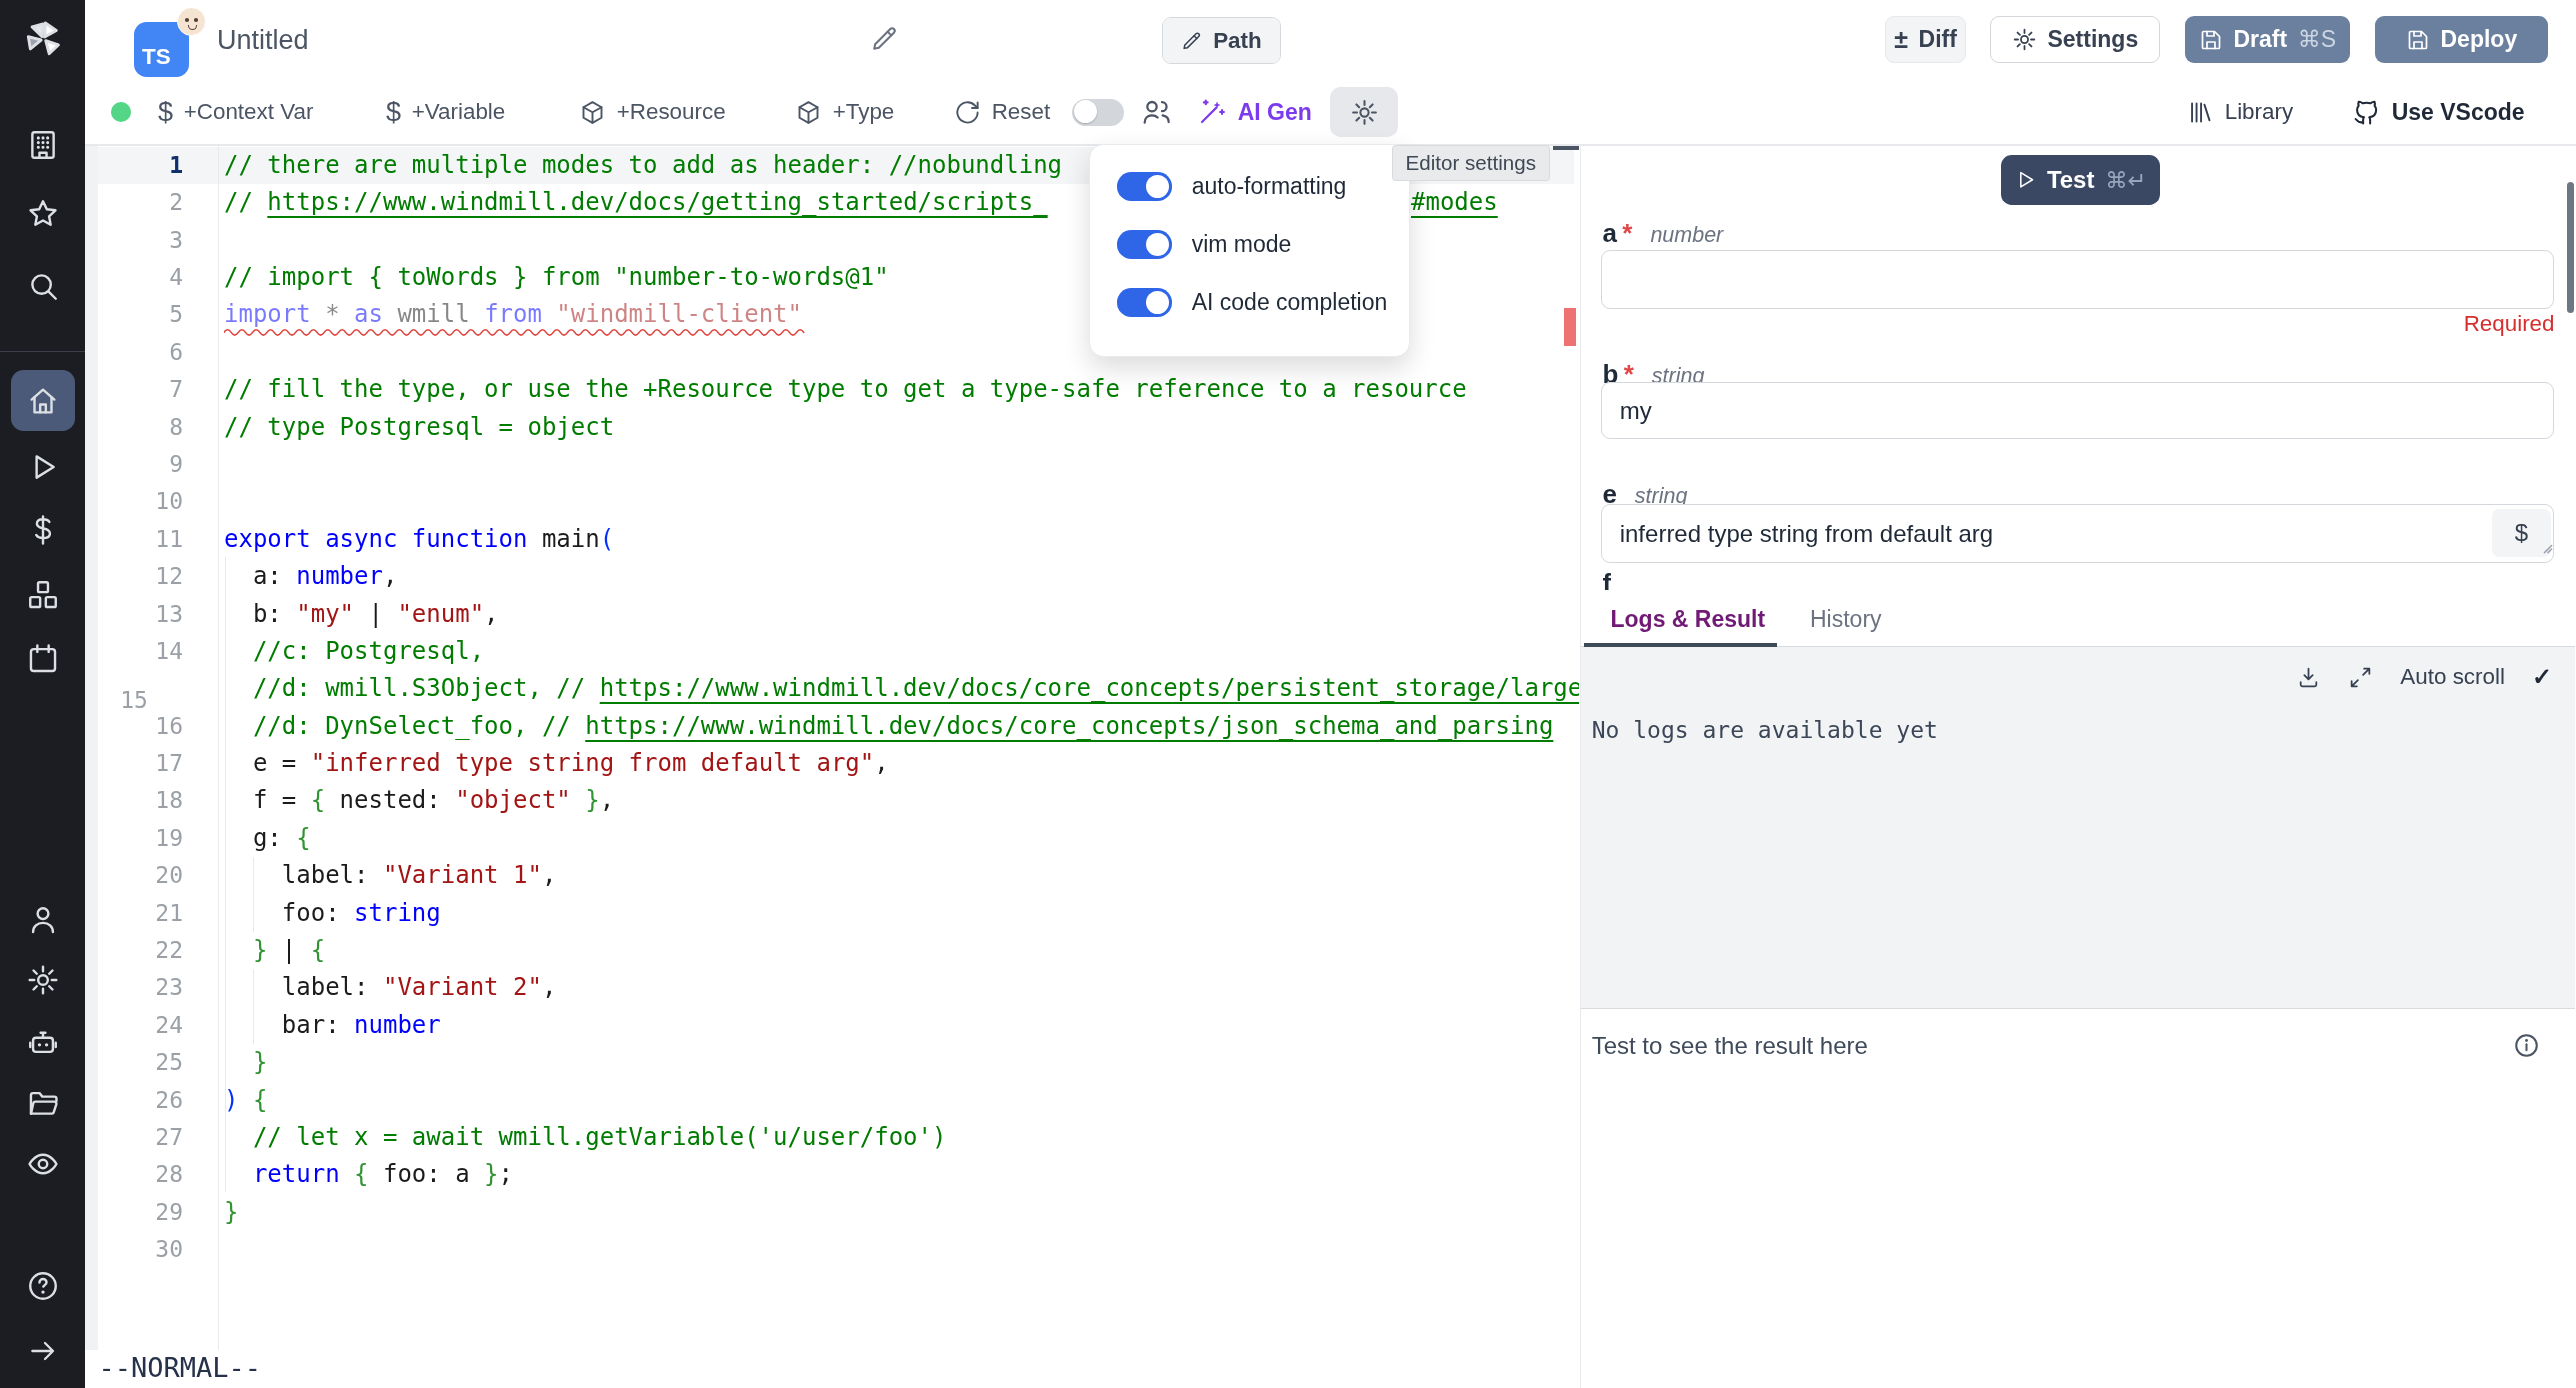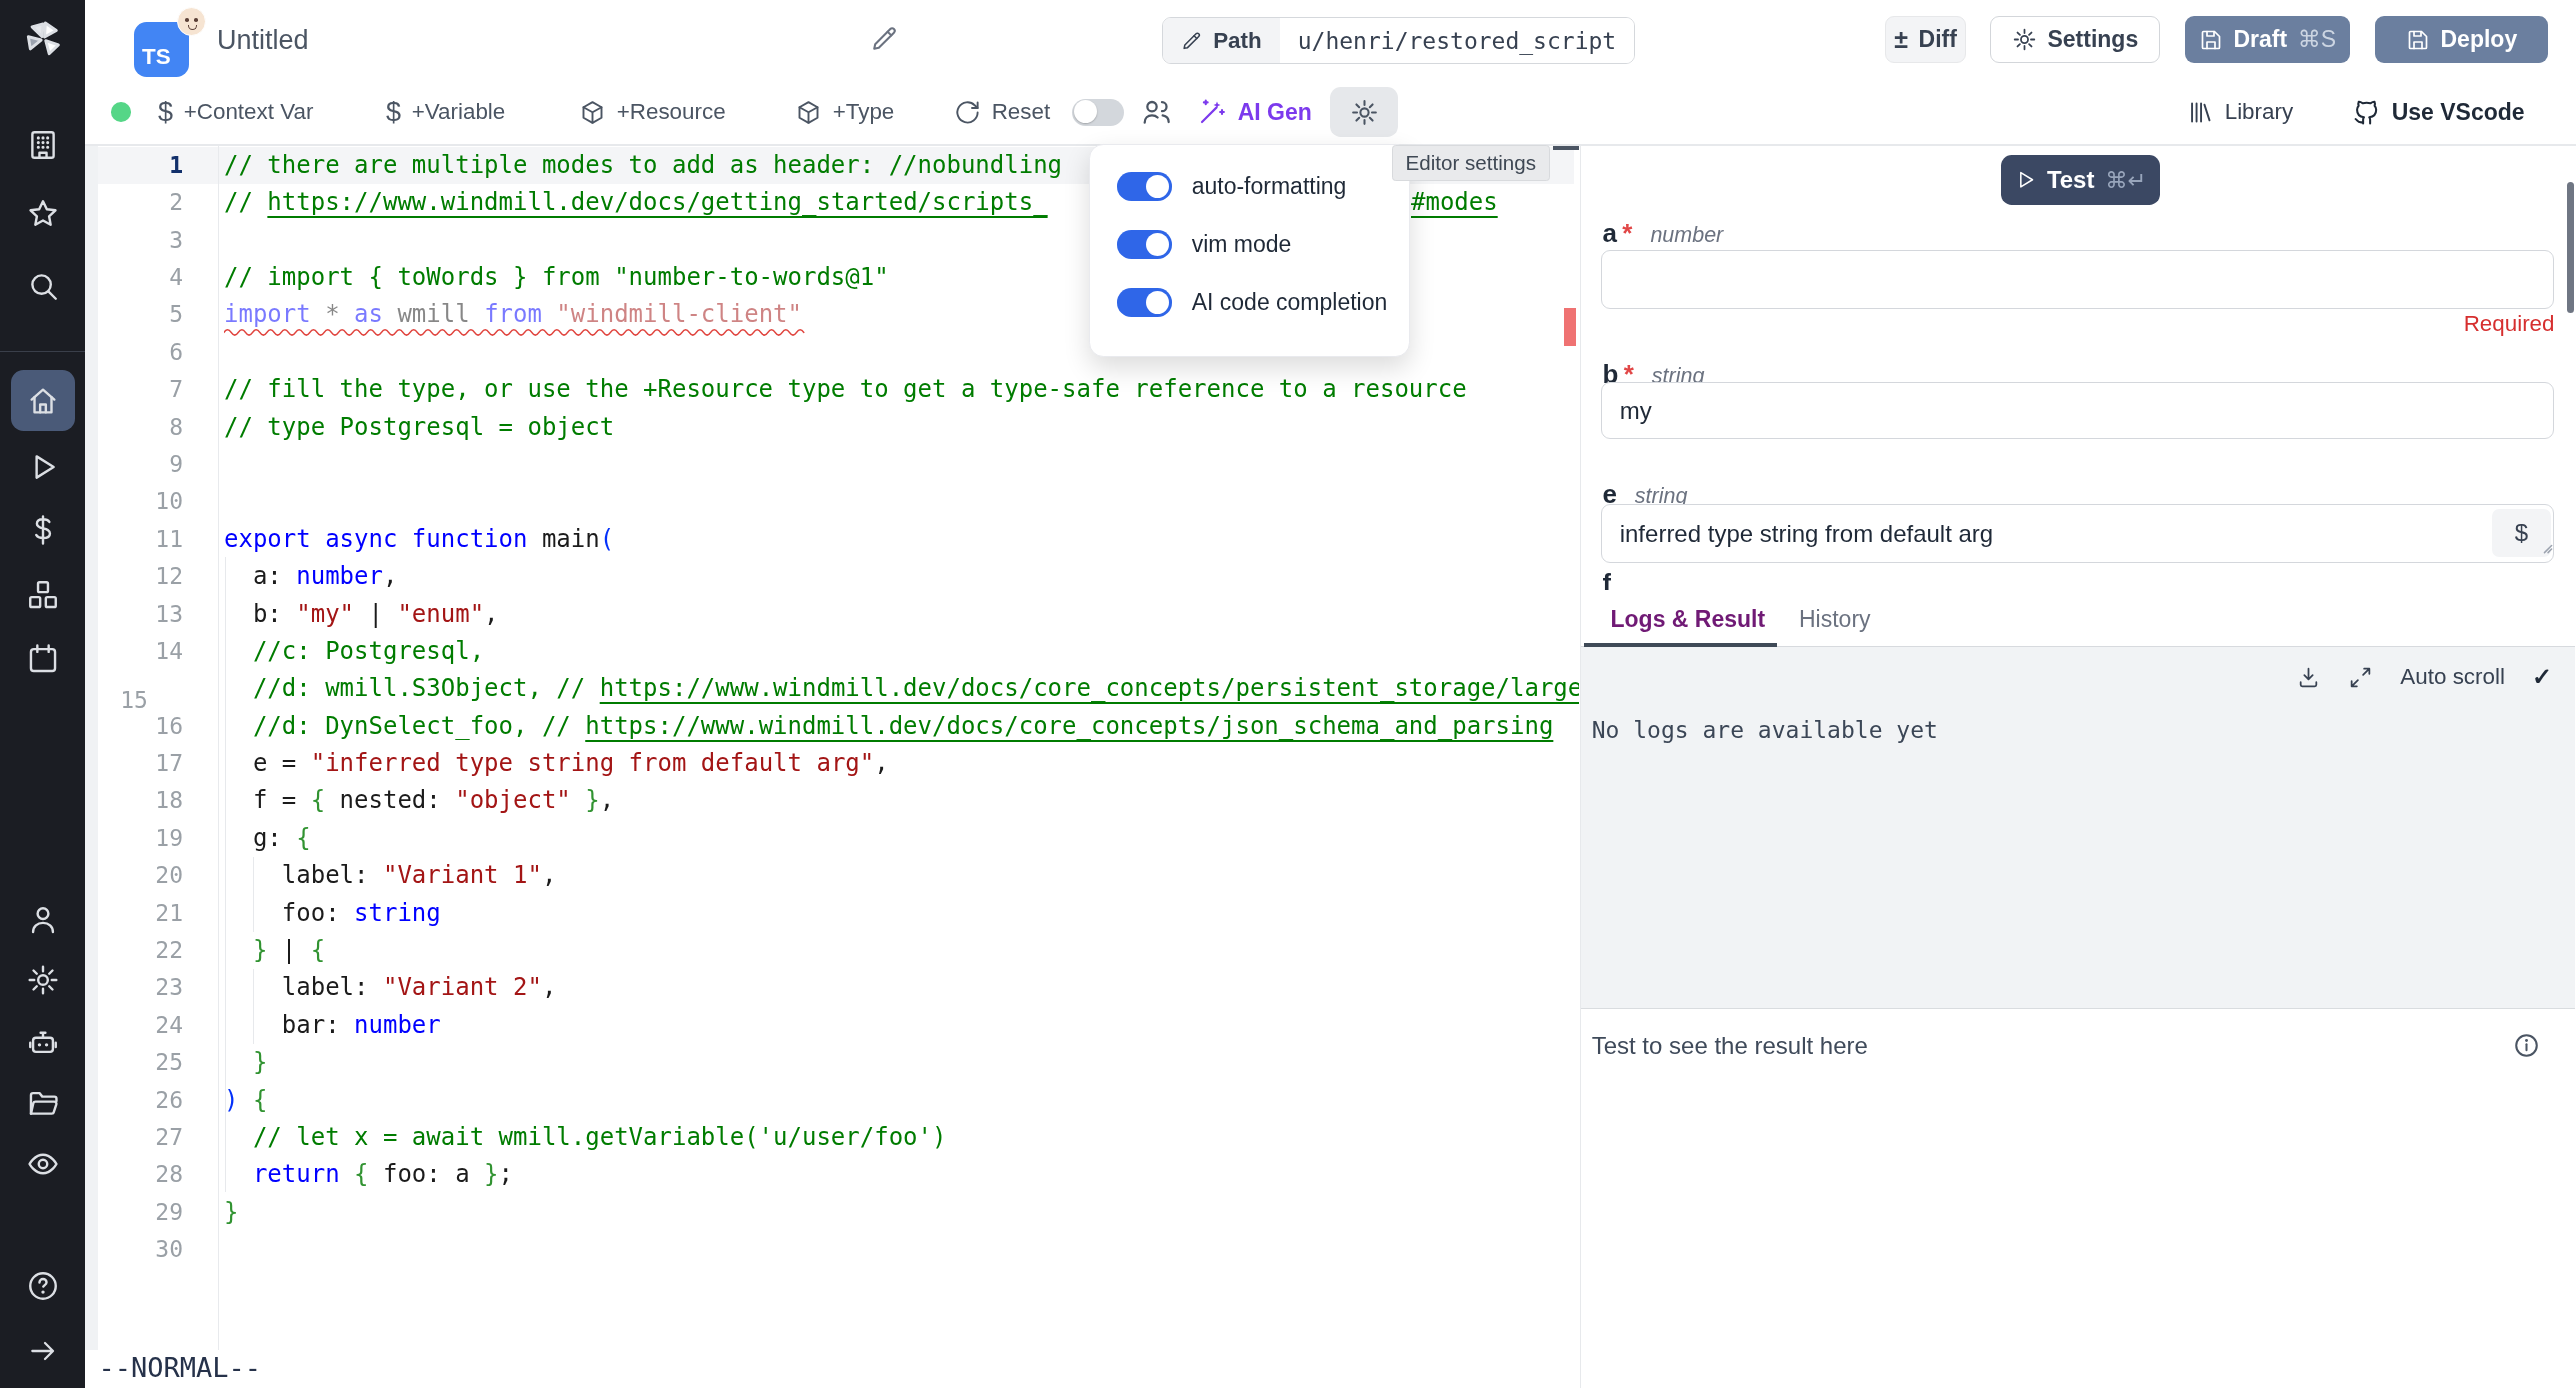--- a/index.html
+++ b/index.html
@@ -74,21 +74,21 @@
   .fld-label{position:absolute;left:21.5px;display:flex;align-items:baseline;gap:5.4px;}
   .fld-name{font-size:26px;font-weight:bold;color:#1f2937;}
   .fld-star{color:#e14747;font-size:26px;font-weight:bold;}
   .fld-type{font-size:21.5px;font-style:italic;color:#6b7280;margin-left:12.5px;}
   .fld-input{position:absolute;left:19.7px;width:953px;height:57px;border:1.3px solid #d4d7dc;border-radius:9px;box-sizing:border-box;font-size:24px;color:#1f2937;padding:0 18px;font-family:"Liberation Sans",sans-serif;background:#fff;outline:none;}
   .req{position:absolute;right:21.5px;top:165px;font-size:22.4px;color:#d62f2f;}
   .var-btn{position:absolute;width:59px;height:48px;background:#f3f4f6;border-radius:7.2px;display:flex;align-items:center;justify-content:center;font-size:24px;color:#374151;}
   .partial-f{position:absolute;left:21.5px;top:422px;height:21.5px;overflow:hidden;font-size:26px;font-weight:bold;color:#1f2937;}
   .tabs{position:absolute;left:0;top:445px;width:994px;height:56px;border-bottom:1.8px solid #d7dade;box-sizing:border-box;background:#fff;}
   .tab1{position:absolute;left:29.5px;top:15px;font-size:23px;color:#701a75;font-weight:600;}
-  .tab2{position:absolute;left:218px;top:15px;font-size:23px;color:#6b7280;text-align:center;}
+  .tab2{position:absolute;left:229px;top:15px;font-size:23px;color:#6b7280;text-align:center;}
   .tab-underline{position:absolute;left:2.7px;bottom:-1.8px;width:193px;height:4.5px;background:#3f4a57;}
   .logs{position:absolute;left:0;top:501px;width:994px;height:361px;background:#f1f3f5;}
   .logs-tools{position:absolute;right:23px;top:16px;display:flex;align-items:center;gap:27px;color:#374151;font-size:22.4px;}
   .logs-empty{position:absolute;left:10.7px;top:70px;font-family:"DejaVu Sans Mono",monospace;font-size:23px;color:#3b4656;}
   .result{position:absolute;left:0;top:862px;width:994px;height:380px;background:#fff;border-top:1.8px solid #d9dcdf;box-sizing:border-box;}
   .result-text{position:absolute;left:10.7px;top:23px;font-size:24px;color:#3f4a5a;}
   .scrollthumb{position:absolute;right:1.8px;top:36px;width:7.2px;height:131px;border-radius:3.6px;background:#6f7683;}
   .checkmark{font-size:24px;color:#1f2937;font-weight:bold;}
 </style>
 </head>
@@ -220,21 +220,20 @@
     <div class="pill">
       <div class="seg1">
         <span>
             <svg width="21.5" height="21.5" viewBox="0 0 24 24">
               <path d="M3.5 20.5l.8-3.8L16.8 4.2a2.1 2.1 0 013 3L7.3 19.7z"></path>
               <path d="M14.6 6.4l3 3"></path>
             </svg>
           </span>
         <span>Path</span>
       </div>
-      <div class="seg2">u/henri/restored_script</div>
     </div>
     <div class="btn btn-light" style="left:1800px;width:81px">
       <span style="font-size:25px">±</span>
       <span>Diff</span>
     </div>
     <div class="btn btn-white" style="left:1905px;width:170px">
       <span>
           <svg width="25" height="25" viewBox="0 0 24 24">
             <circle cx="12" cy="12" r="3.4"></circle>
             <path d="M12 2.6v3.2M12 18.2v3.2M2.6 12h3.2M18.2 12h3.2M5.3 5.3l2.3 2.3M16.4 16.4l2.3 2.3M18.7 5.3l-2.3 2.3M7.6 16.4l-2.3 2.3"></path>

